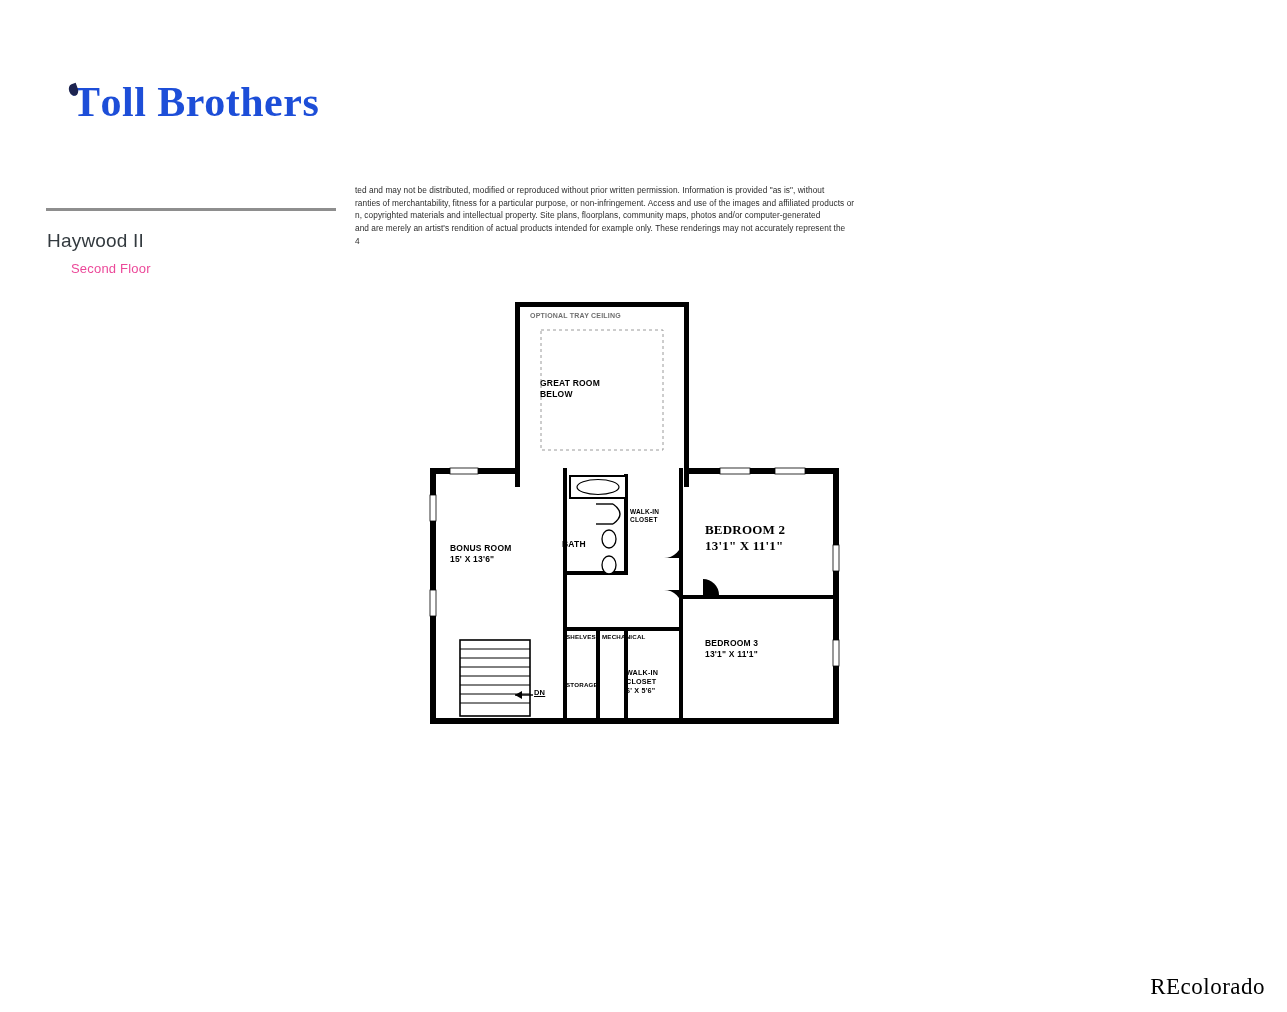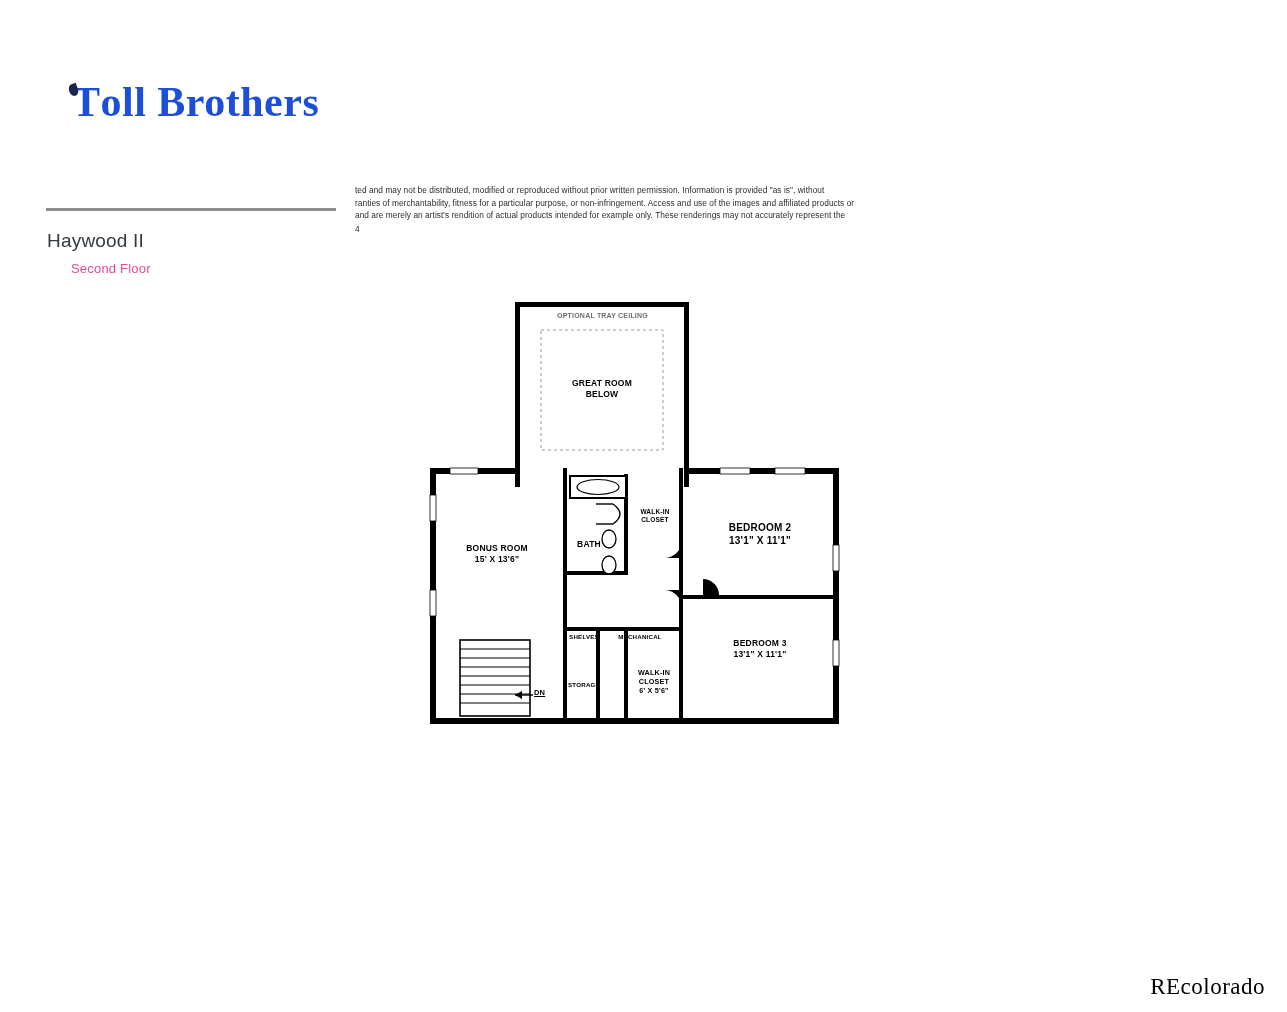--- a/index.html
+++ b/index.html
@@ -98,21 +98,20 @@
   
   #floorplan {
     position: absolute;
     left: 420px;
     top: 290px;
     width: 440px;
     height: 440px;
   }
   .fp-label {
     position: absolute;
-    text-align: center;
     color: #000;
     font-weight: bold;
     line-height: 1.25;
     letter-spacing: 0.2px;
     white-space: nowrap;
   }
   .fp-label .dim { font-weight: bold; }
 </style>
 </head>
 <body>
@@ -121,20 +120,21 @@
   <span class="drop"><span>T</span></span><span>oll Brothers</span>
 </div>
 
 <div class="rule"></div>
 <div class="plan-title">Haywood II</div>
 <div class="plan-subtitle">Second Floor</div>
 
 <div class="disclaimer">
   <div>ted and may not be distributed, modified or reproduced without prior written permission. Information is provided "as is", without</div>
   <div>ranties of merchantability, fitness for a particular purpose, or non-infringement. Access and use of the images and affiliated products or</div>
+  <div>n, copyrighted materials and intellectual property. Site plans, floorplans, community maps, photos and/or computer-generated</div>
   <div>and are merely an artist's rendition of actual products intended for example only. These renderings may not accurately represent the</div>
   <div class="pgnum">4</div>
 </div>
 
 <div id="floorplan">
   <svg width="440" height="440" viewBox="0 0 440 440">
 
     <g>
 
       <rect x="95" y="12" width="5" height="185" fill="#000"></rect>
@@ -242,21 +242,21 @@
     <span class="dim">15' X 13'6"</span>
   </div>
 
   <div class="fp-label" style="left:142px; top:249px; width:54px; font-size:8.5px;">BATH</div>
 
   <div class="fp-label" style="left:210px; top:218px; width:50px; font-size:6.5px;">
     <span>WALK-IN</span><br>
     <span>CLOSET</span>
   </div>
 
-  <div class="fp-label" style="left:285px; top:232px; width:110px; font-size:10px;">
+  <div class="fp-label" style="left:285px; top:232px; width:110px; font-size:13px;font-family:Liberation Serif, serif;">
     <span>BEDROOM 2</span><br>
     <span class="dim">13'1" X 11'1"</span>
   </div>
 
   <div class="fp-label" style="left:285px; top:348px; width:110px; font-size:8.5px;">
     <span>BEDROOM 3</span><br>
     <span class="dim">13'1" X 11'1"</span>
   </div>
 
   <div class="fp-label" style="left:146px; top:343px; width:36px; font-size:6.2px;">SHELVES</div>

